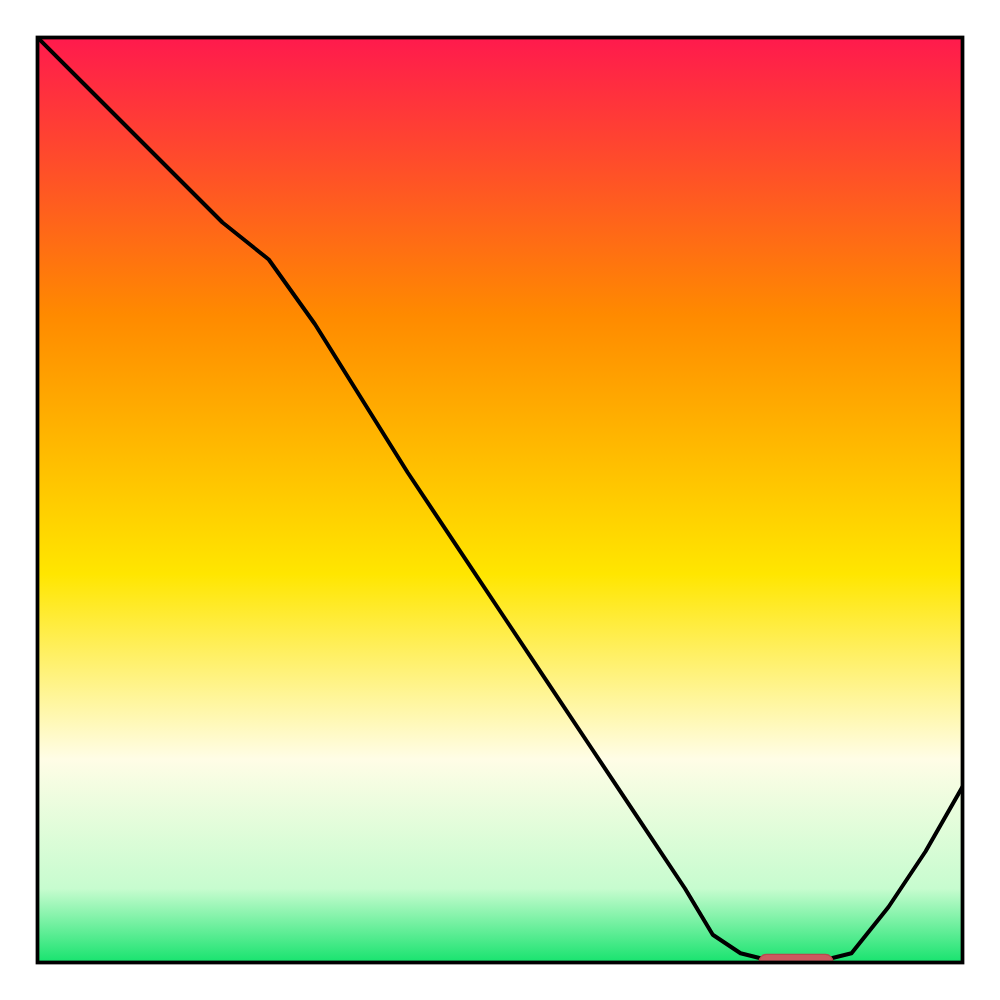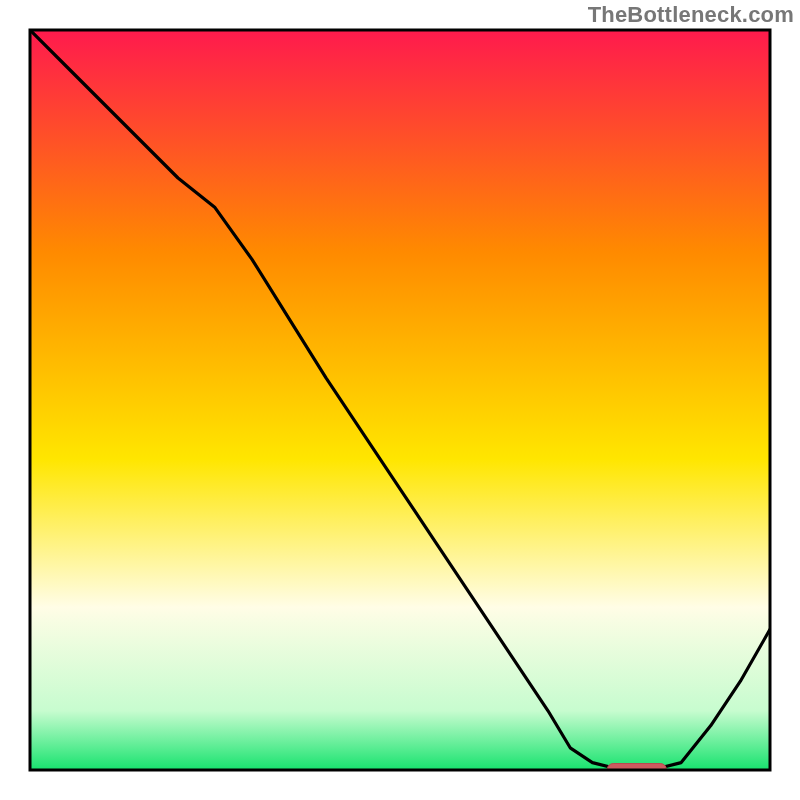--- a/index.html
+++ b/index.html
@@ -33,21 +33,20 @@
     width: 800px;
     height: 800px;
     display: block;
   }
 </style>
 </head>
 <body>
 
 <div class="wrap">
 
-  <div class="watermark">TheBottleneck.com</div>
 
   <svg class="chart" viewBox="0 0 800 800" xmlns="http://www.w3.org/2000/svg">
     <defs>
       <linearGradient id="heat-grad" x1="0" y1="0" x2="0" y2="1">
         <stop id="gstop0" offset="0%" stop-color="#ff1a4d"></stop>
         <stop id="gstop1" offset="30%" stop-color="#ff8a00"></stop>
         <stop id="gstop2" offset="58%" stop-color="#ffe600"></stop>
         <stop id="gstop3" offset="78%" stop-color="#fffde6"></stop>
         <stop id="gstop4" offset="92%" stop-color="#c7fccf"></stop>
         <stop id="gstop5" offset="100%" stop-color="#17e36e"></stop>

